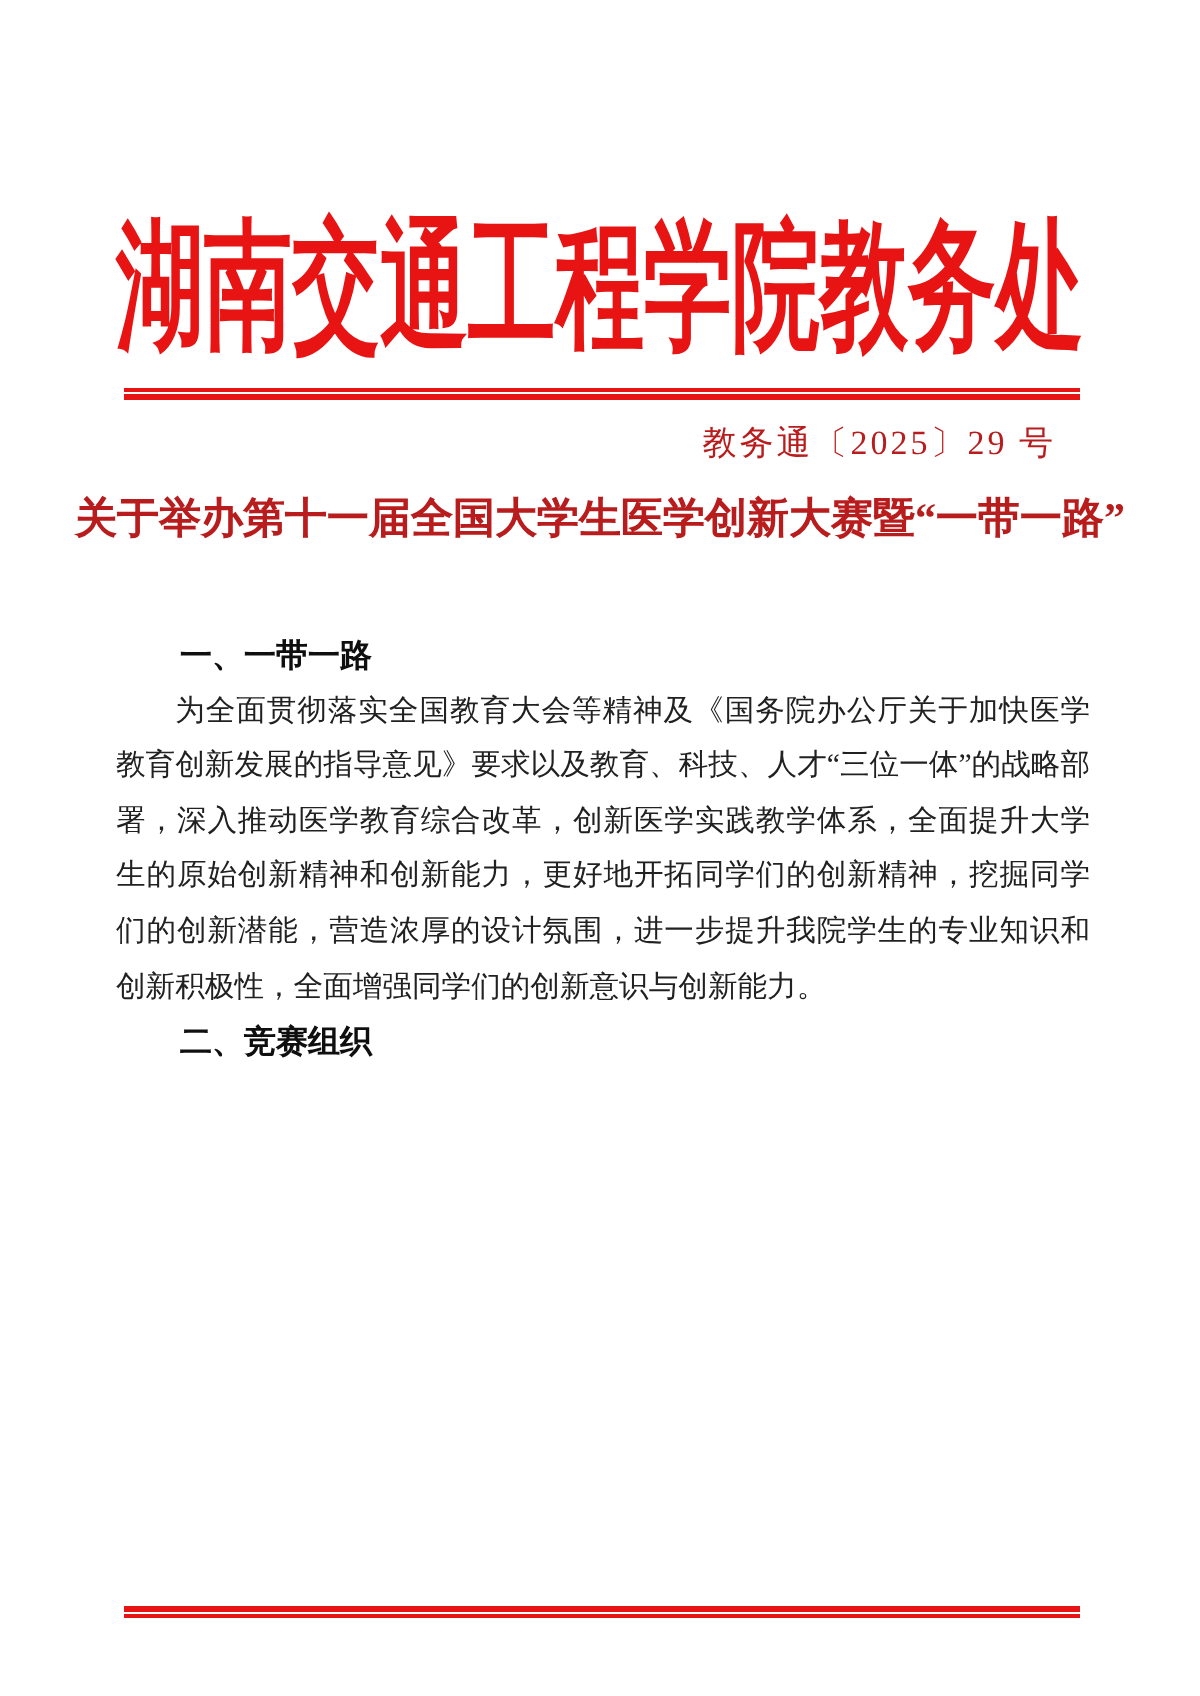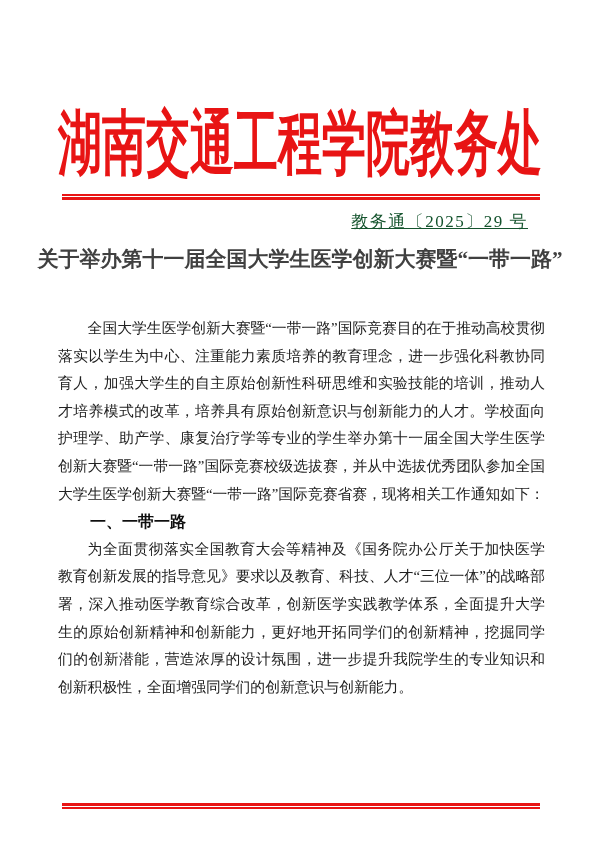--- a/index.html
+++ b/index.html
@@ -34,32 +34,31 @@
     left: 62px; width: 478px; height: 6px;
     border-top: 2px solid var(--red);
     border-bottom: 3px solid var(--red);
   }
   .red-rule.top { top: 162px; }
   .red-rule.bottom { top: 771px; border-top-width: 3px; border-bottom-width: 2px; }
   .doc-number {
     position: absolute;
     top: 178px; right: 72px;
     font-size: 17px;
-    color: #14532d;
+    color: #b91c1c;
     letter-spacing: 1.5px;
     white-space: nowrap;
-    text-decoration: underline;
   }
   .title {
     position: absolute;
     top: 211px; left: 0; width: 100%;
     text-align: center;
     font-size: 21px;
     font-weight: bold;
-    color: #404040;
+    color: #b91c1c;
     line-height: 32px;
   }
   .title .title-line { display: block; white-space: nowrap; }
   .body-text {
     position: absolute;
     top: 283px; left: 58px; width: 487px;
     font-size: 14.8px;
     line-height: 27.6px;
     color: var(--ink);
     text-align: justify;
@@ -82,20 +81,20 @@
 
   <div class="red-rule top"></div>
 
   <div class="doc-number">教务通〔2025〕29 号</div>
 
   <div class="title">
     <span class="title-line">关于举办第十一届全国大学生医学创新大赛暨“一带一路”</span>
   </div>
 
   <div class="body-text">
-    <p class="para">全国大学生医学创新大赛暨“一带一路”国际竞赛目的在于推动高校贯彻落实以学生为中心、注重能力素质培养的教育理念，进一步强化科教协同育人，加强大学生的自主原始创新性科研思维和实验技能的培训，推动人才培养模式的改革，培养具有原始创新意识与创新能力的人才。学校面向护理学、助产学、康复治疗学等专业的学生举办第十一届全国大学生医学创新大赛暨“一带一路”国际竞赛校级选拔赛，并从中选拔优秀团队参加全国大学生医学创新大赛暨“一带一路”国际竞赛省赛，现将相关工作通知如下：</p>
     <p class="heading">一、一带一路</p>
     <p class="para">为全面贯彻落实全国教育大会等精神及《国务院办公厅关于加快医学教育创新发展的指导意见》要求以及教育、科技、人才“三位一体”的战略部署，深入推动医学教育综合改革，创新医学实践教学体系，全面提升大学生的原始创新精神和创新能力，更好地开拓同学们的创新精神，挖掘同学们的创新潜能，营造浓厚的设计氛围，进一步提升我院学生的专业知识和创新积极性，全面增强同学们的创新意识与创新能力。</p>
+    <p class="heading">二、竞赛组织</p>
   </div>
 
   <div class="red-rule bottom"></div>
 
 </div>
 
 </body></html>

